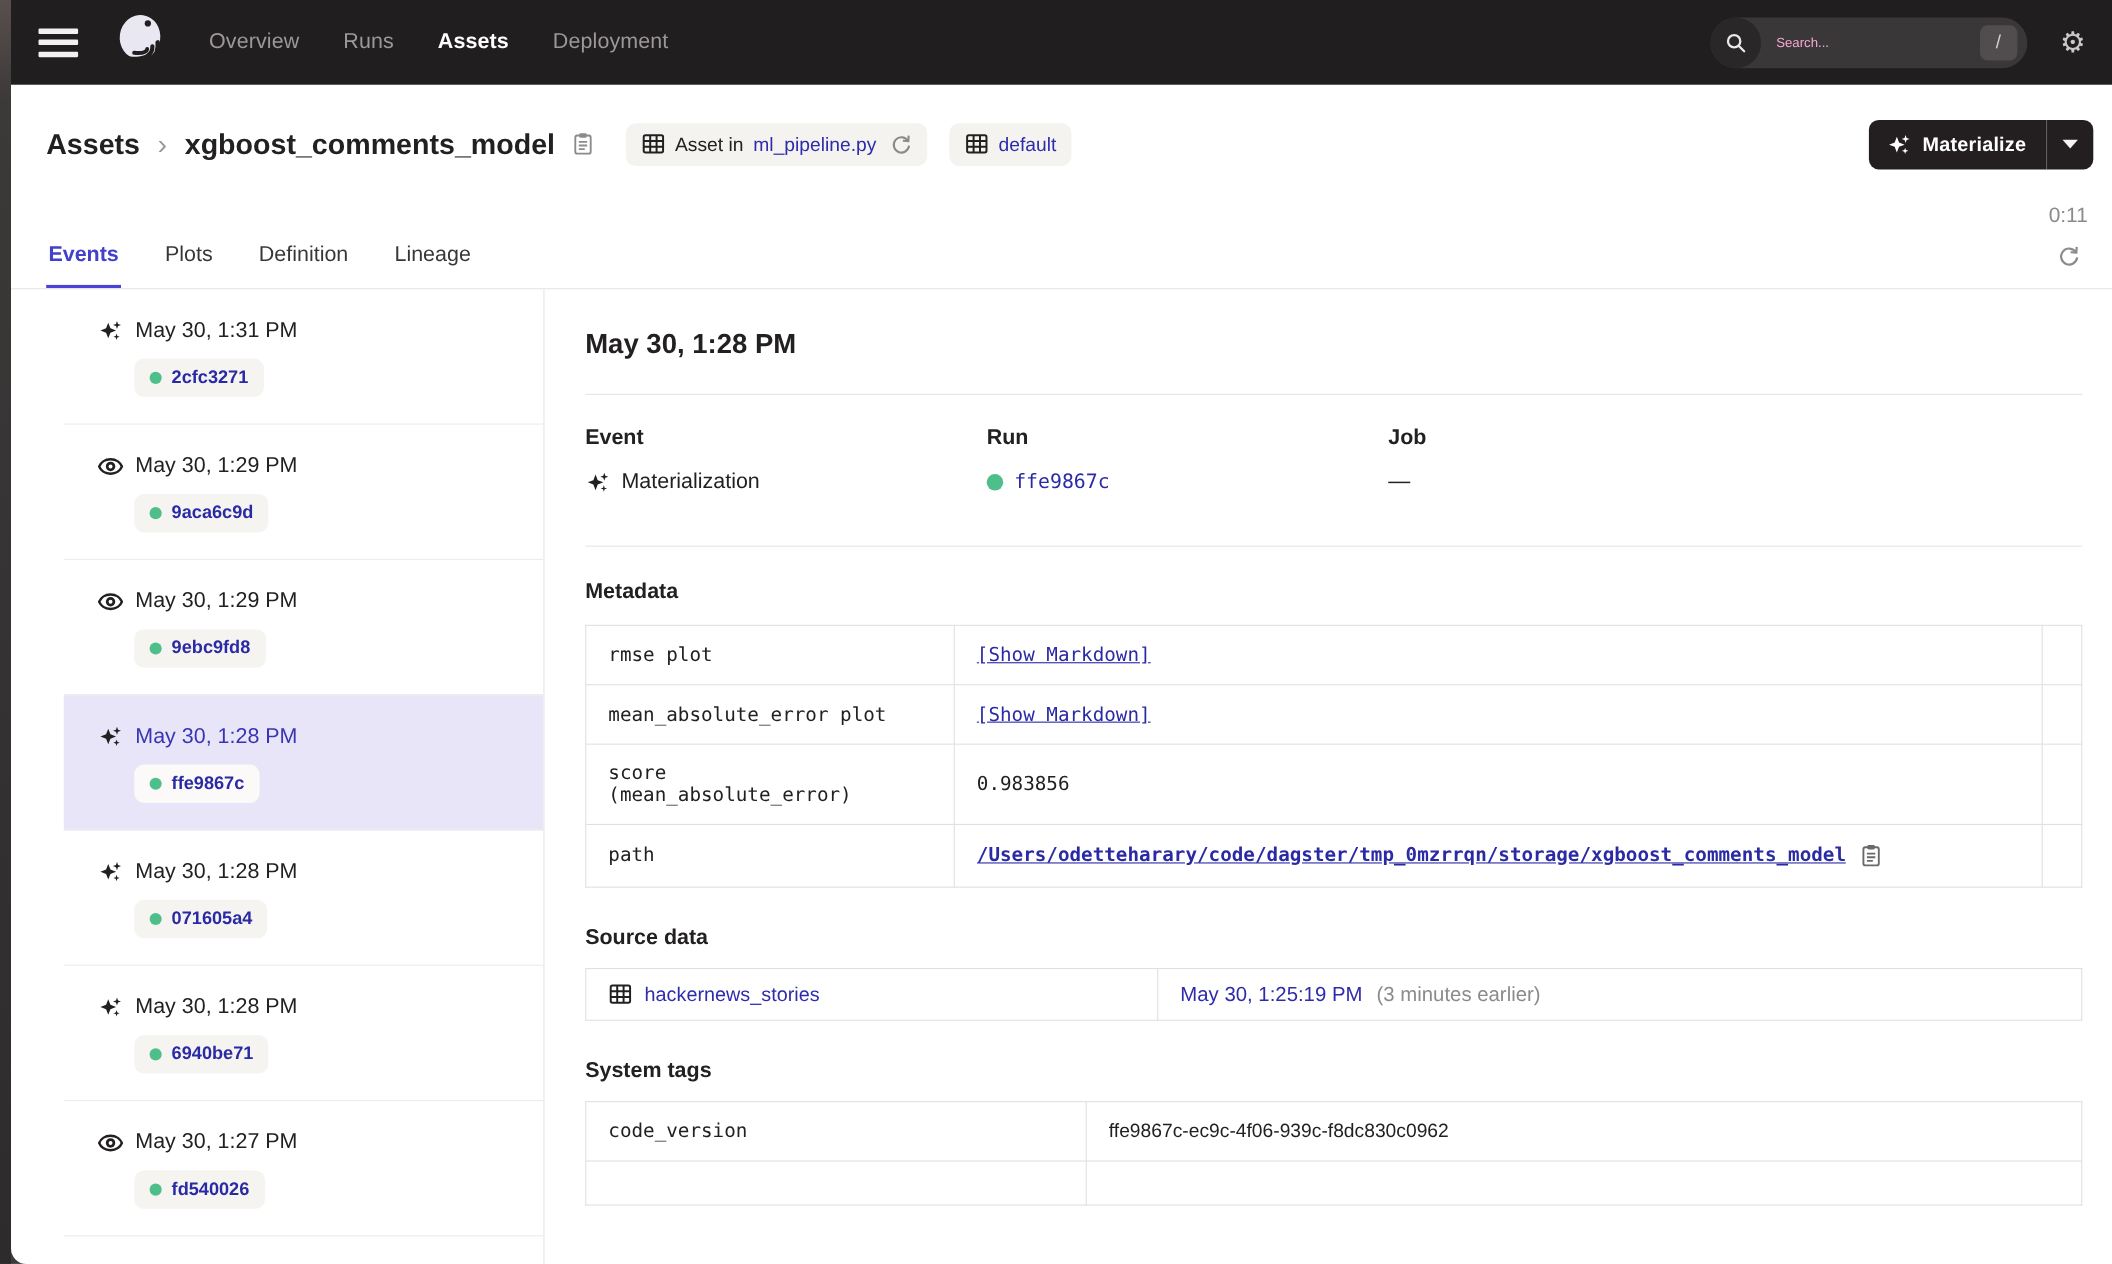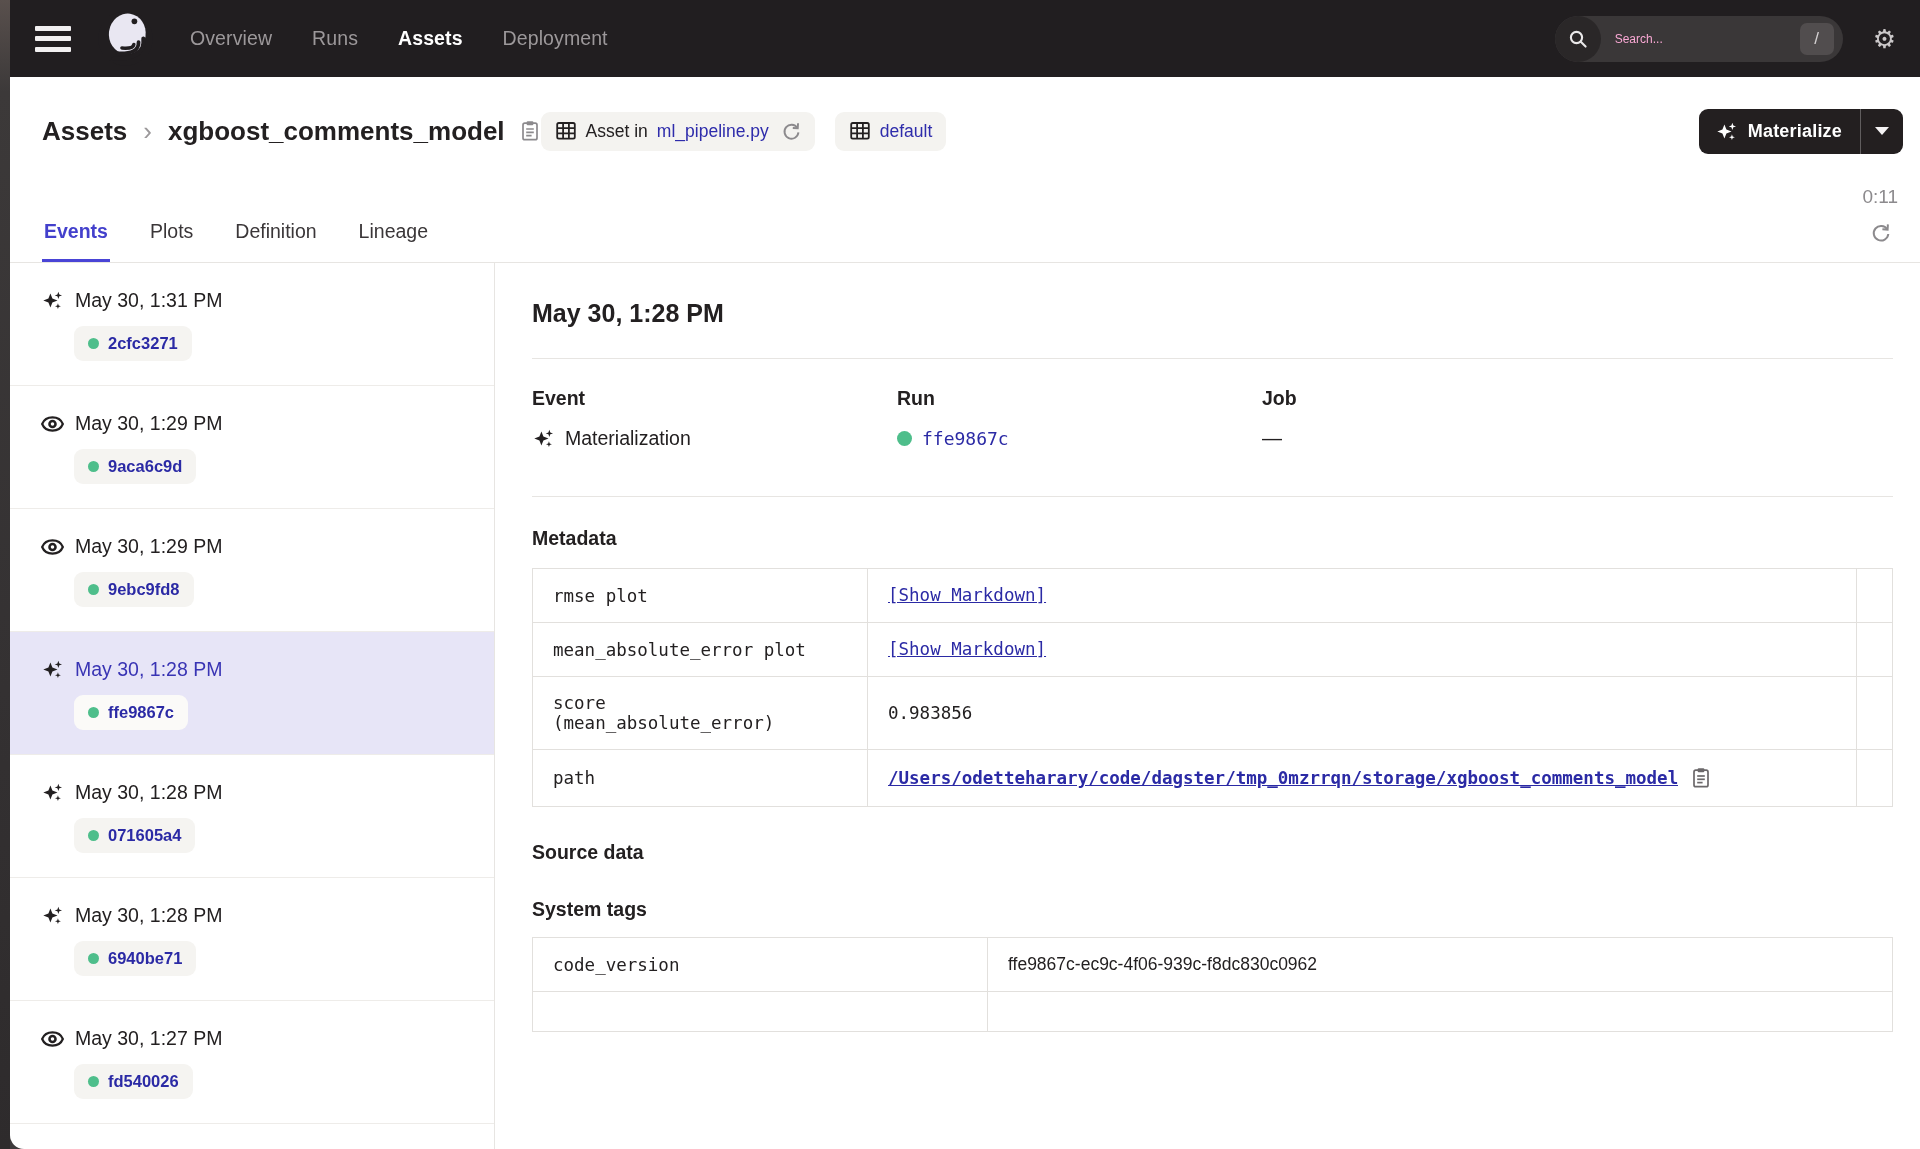--- a/index.html
+++ b/index.html
@@ -56,21 +56,21 @@
 
   
   .crumb-row { height: 108px; display: flex; align-items: center; padding: 0 17px 0 32px; flex: 0 0 auto; }
   .crumb-root { font-size: 26px; font-weight: 600; color: #232021; cursor: pointer; }
   .crumb-sep { font-size: 26px; color: #9b989a; margin: 0 16px; }
   .crumb-title { font-size: 26px; font-weight: 600; color: #232021; }
   .copy-icon { margin-left: 14px; cursor: pointer; }
   .badge {
     display: inline-flex; align-items: center; gap: 9px;
     background: #f4f3f0; border-radius: 9px; height: 39px; padding: 0 14px;
-    font-size: 17.5px; color: #232021; cursor: pointer;
+    font-size: 17.5px; color: #232021; margin-left: 28px; cursor: pointer;
   }
   .badge + .badge { margin-left: 20px; }
   .badge .link { color: #2e2cab; }
   .badge .reload { margin-left: 2px; display: flex; }
   .materialize-split {
     margin-left: auto; height: 45px; background: #231f20; border-radius: 9px;
     display: flex; align-items: stretch; color: #fff; overflow: hidden;
   }
   .materialize-main { display: flex; align-items: center; gap: 10px; padding: 0 18px 0 16px; cursor: pointer; }
   .materialize-main .label { font-size: 18px; font-weight: 600; letter-spacing: .2px; }
@@ -83,21 +83,21 @@
   .tabs { display: flex; gap: 38px; }
   .tab { font-size: 19.5px; color: #3a3638; font-weight: 500; padding: 0 2px 16px 2px; cursor: pointer; border-bottom: 3px solid transparent; }
   .tab.active { color: #4340cc; font-weight: 600; border-bottom-color: #4944d6; }
   .tabs-right { margin-left: auto; display: flex; align-items: center; gap: 14px; padding-bottom: 18px; flex-direction: column; }
   .timer { font-size: 19px; color: #8c8a8d; }
 
   
   .content { flex: 1; display: flex; border-top: 1px solid #e7e5e2; min-height: 0; }
 
   
-  .sidebar { width: 485px; flex: 0 0 auto; border-right: 1px solid #e7e5e2; overflow: hidden; }
+  .sidebar { width: 485px; flex: 0 0 auto; border-right: 1px solid #e7e5e2; overflow: hidden; padding-left: 48px; }
   .event-row { height: 123px; border-bottom: 1px solid #eeece9; padding: 26px 0 0 31px; cursor: pointer; }
   .event-row .row-head { display: flex; align-items: center; gap: 11px; }
   .event-time { font-size: 19.5px; color: #232021; }
   .event-row.selected { background: #e7e5f7; }
   .event-row.selected .event-time { color: #3934b4; }
   .run-pill {
     display: inline-flex; align-items: center; gap: 9px;
     background: #f5f4f1; border-radius: 9px; padding: 8px 14px;
     margin: 14px 0 0 33px;
     font-weight: bold;
@@ -441,20 +441,42 @@
                         <use href="#ic-clipboard"></use>
                       </svg>
                 </span>
               </td>
               <td></td>
             </tr>
           </tbody>
             </table>
 
           <div class="section-title st-src">Source data</div>
+          <table class="dg">
+            <colgroup>
+                <col class="src-key-col">
+                <col>
+              </colgroup>
+            <tbody>
+                <tr>
+              <td style="padding-top:12px;padding-bottom:12px">
+                <span class="cell-flex">
+                  <svg width="22" height="22" viewBox="0 0 22 22" stroke="#232021">
+                        <use href="#ic-grid"></use>
+                      </svg>
+                  <span class="asset-link">hackernews_stories</span>
+                </span>
+              </td>
+              <td style="padding-top:12px;padding-bottom:12px">
+                <span class="ts-link">May 30, 1:25:19 PM</span>
+                <span class="ts-rel">(3 minutes earlier)</span>
+              </td>
+            </tr>
+          </tbody>
+            </table>
 
           <div class="section-title st-tags">System tags</div>
           <table class="dg">
             <colgroup>
                 <col class="tags-key-col">
                 <col>
               </colgroup>
             <tbody>
                 <tr>
               <td class="key">code_version</td>

